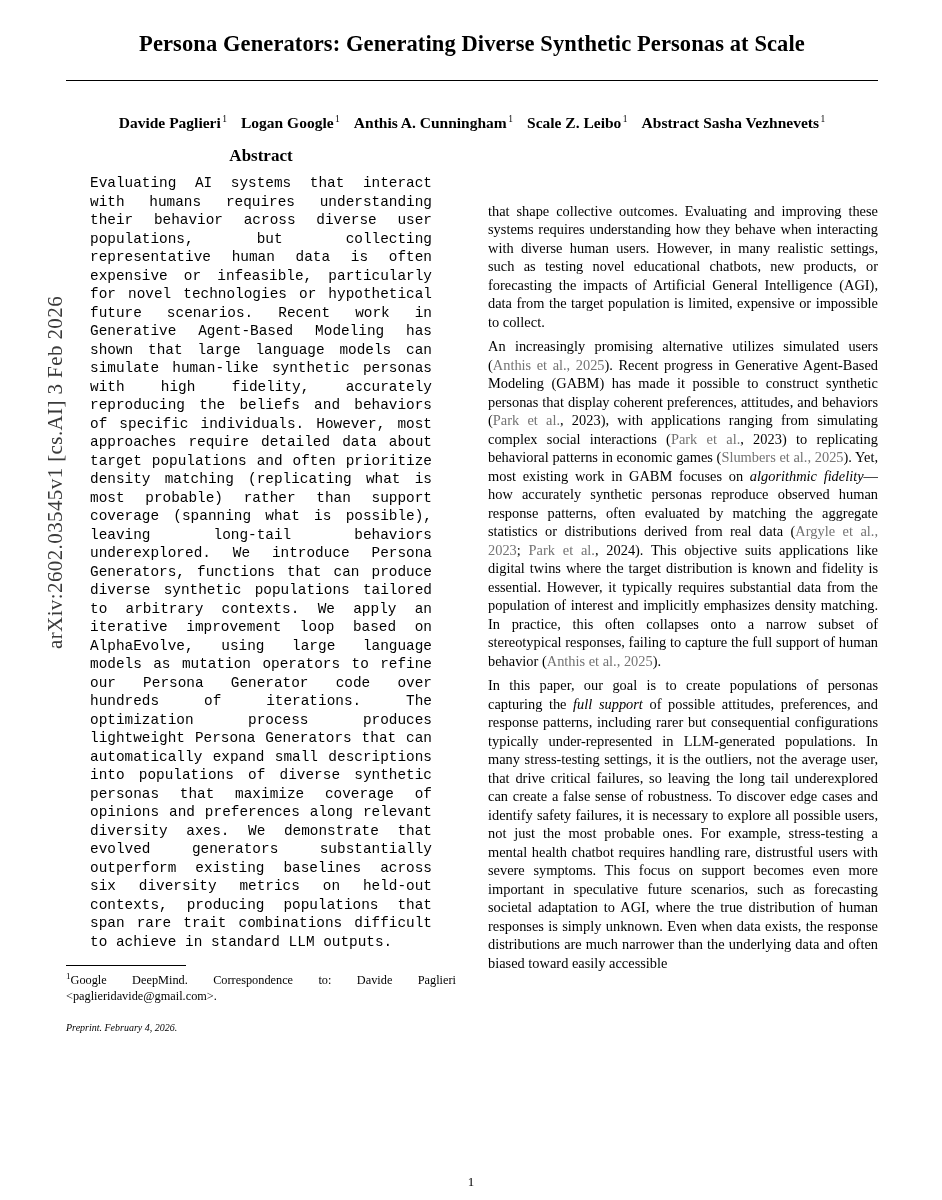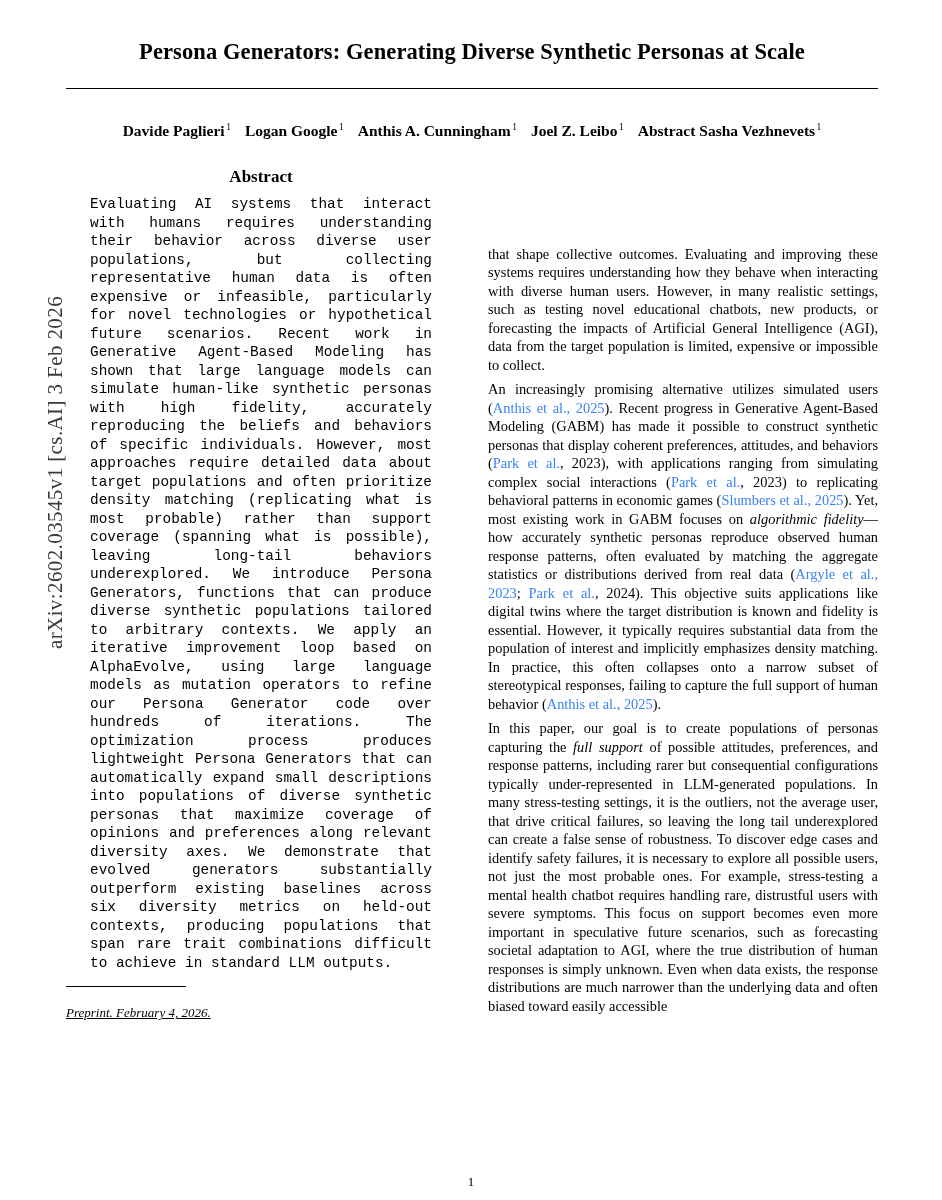--- a/index.html
+++ b/index.html
@@ -39,21 +39,21 @@
     position: absolute;
     left: 66px;
     top: 22px;
     width: 812px;
   }
   .title {
     font-size: 22.5px;
     font-weight: bold;
     text-align: center;
     line-height: 1.25;
-    margin: 16px 0 0 0;
+    margin: 8px 0 0 0;
     letter-spacing: 0.1px;
   }
   .rule {
     border: none;
     border-top: 1.1px solid #000;
     margin: 22px 0 0 0;
     width: 100%;
   }
   .authors {
     margin-top: 32px;
@@ -67,24 +67,24 @@
     margin: 16px 7px;
   }
   .authors sup {
     font-size: 9.5px;
     font-weight: normal;
     vertical-align: super;
     margin-left: 1.5px;
   }
   
   .cols {
-    margin-top: 26px;
+    margin-top: 13px;
     display: flex;
     gap: 32px;
-    align-items: flex-end;
+    align-items: center;
   }
   .col {
     width: 390px;
   }
   .abstract-head {
     text-align: center;
     font-size: 17px;
     font-weight: bold;
     margin: 0 0 8px 0;
   }
@@ -107,21 +107,21 @@
   }
   p.body + p.body {
     text-indent: 0;
   }
   .section-head {
     font-size: 16.5px;
     font-weight: bold;
     margin: 22px 0 7px 0;
   }
   .cite {
-    color: #3b82f6;
+    color: #737373;
   }
   .ital {
     font-style: italic;
   }
   
   .footnote-rule {
     border: none;
     border-top: 0.9px solid #000;
     width: 120px;
     margin: 14px 0 5px 0;
@@ -130,24 +130,23 @@
     font-size: 12.3px;
     line-height: 1.26;
     text-align: justify;
     margin: 0;
   }
   .footnote sup {
     font-size: 9px;
     vertical-align: super;
   }
   .preprint {
-    font-size: 13px;
+    font-size: 10px;
     font-style: italic;
     margin-top: 18px;
-    text-decoration: underline;
   }
   .page-number {
     position: absolute;
     left: 0;
     right: 0;
     bottom: 10px;
     text-align: center;
     font-size: 13px;
   }
   .left-col-inner { position: relative; }
@@ -159,32 +158,33 @@
 
   <div class="arxiv-stamp">arXiv:2602.03545v1  [cs.AI]  3 Feb 2026</div>
 
   <div class="content">
 
     <h1 class="title">Persona Generators: Generating Diverse Synthetic Personas at Scale</h1>
 
     <hr class="rule">
 
     <div class="authors">
-      <span class="auth"><span>Davide Paglieri</span><sup>1</sup></span><span class="auth"><span>Logan Google</span><sup>1</sup></span><span class="auth"><span>Anthis A. Cunningham</span><sup>1</sup></span><span class="auth"><span>Joel Z. Leibo</span><sup>1</sup></span><span class="auth"><span>Abstract Sasha Vezhnevets</span><sup>1</sup></span>
+      <span class="auth"><span>Davide Paglieri</span><sup>1</sup></span><span class="auth"><span>Logan Google</span><sup>1</sup></span><span class="auth"><span>Anthis A. Cunningham</span><sup>1</sup></span><span class="auth"><span>Scale Z. Leibo</span><sup>1</sup></span><span class="auth"><span>Abstract Sasha Vezhnevets</span><sup>1</sup></span>
     </div>
 
     <div class="cols">
 
       <div class="col">
         <div class="left-col-inner">
           <div class="abstract-head">Abstract</div>
           <div class="abstract-body">Evaluating AI systems that interact with humans requires understanding their behavior across diverse user populations, but collecting representative human data is often expensive or infeasible, particularly for novel technologies or hypothetical future scenarios. Recent work in Generative Agent-Based Modeling has shown that large language models can simulate human-like synthetic personas with high fidelity, accurately reproducing the beliefs and behaviors of specific individuals. However, most approaches require detailed data about target populations and often prioritize density matching (replicating what is most probable) rather than support coverage (spanning what is possible), leaving long-tail behaviors underexplored. We introduce Persona Generators, functions that can produce diverse synthetic populations tailored to arbitrary contexts. We apply an iterative improvement loop based on AlphaEvolve, using large language models as mutation operators to refine our Persona Generator code over hundreds of iterations. The optimization process produces lightweight Persona Generators that can automatically expand small descriptions into populations of diverse synthetic personas that maximize coverage of opinions and preferences along relevant diversity axes. We demonstrate that evolved generators substantially outperform existing baselines across six diversity metrics on held-out contexts, producing populations that span rare trait combinations difficult to achieve in standard LLM outputs.</div>
 
 
           <hr class="footnote-rule">
+          <p class="footnote"><sup>1</sup><span>Google DeepMind. Correspondence to: Davide Paglieri &lt;paglieridavide@gmail.com&gt;.</span></p>
 
           <div class="preprint">Preprint. February 4, 2026.</div>
         </div>
       </div>
 
       <div class="col">
         <p class="body">that shape collective outcomes. Evaluating and improving these systems requires understanding how they behave when interacting with diverse human users. However, in many realistic settings, such as testing novel educational chatbots, new products, or forecasting the impacts of Artificial General Intelligence (AGI), data from the target population is limited, expensive or impossible to collect.</p>
 
         <p class="body"><span>An increasingly promising alternative utilizes simulated users (</span><span class="cite">Anthis et al., 2025</span><span>). Recent progress in Generative Agent-Based Modeling (GABM) has made it possible to construct synthetic personas that display coherent preferences, attitudes, and behaviors (</span><span class="cite">Park et al.</span><span>, 2023), with applications ranging from simulating complex social interactions (</span><span class="cite">Park et al.</span><span>, 2023) to replicating behavioral patterns in economic games (</span><span class="cite">Slumbers et al., 2025</span><span>). Yet, most existing work in GABM focuses on </span><span class="ital">algorithmic fidelity</span><span>—how accurately synthetic personas reproduce observed human response patterns, often evaluated by matching the aggregate statistics or distributions derived from real data (</span><span class="cite">Argyle et al., 2023</span><span>; </span><span class="cite">Park et al.</span><span>, 2024). This objective suits applications like digital twins where the target distribution is known and fidelity is essential. However, it typically requires substantial data from the population of interest and implicitly emphasizes density matching. In practice, this often collapses onto a narrow subset of stereotypical responses, failing to capture the full support of human behavior (</span><span class="cite">Anthis et al., 2025</span><span>).</span></p>
 

